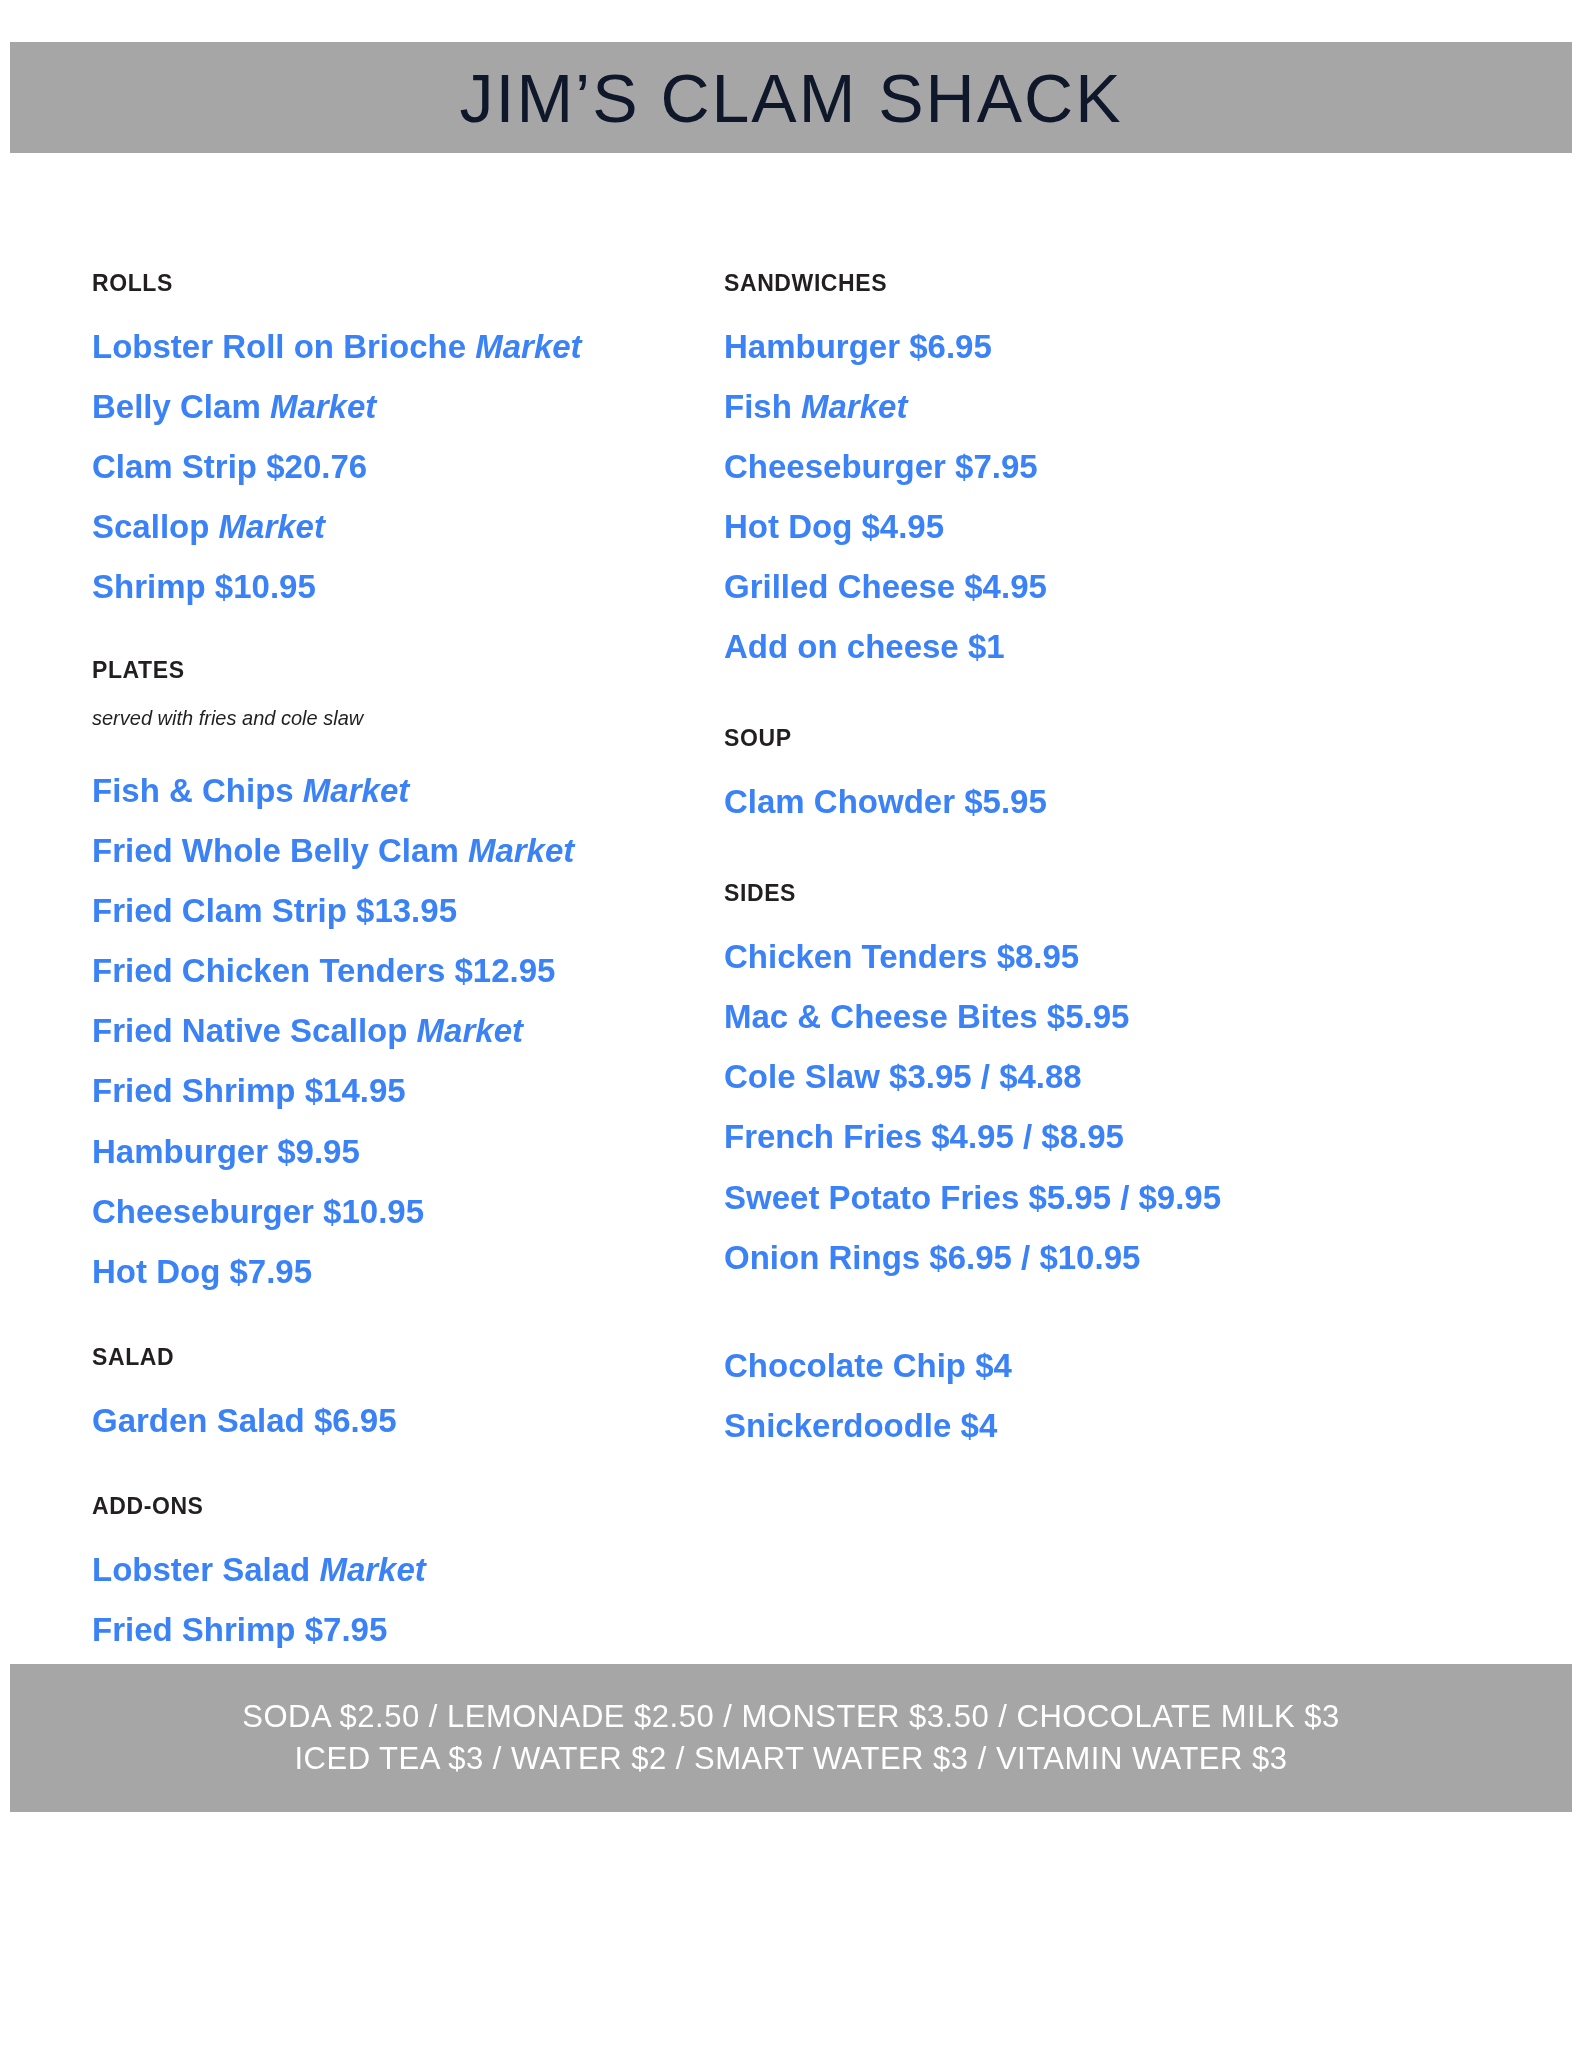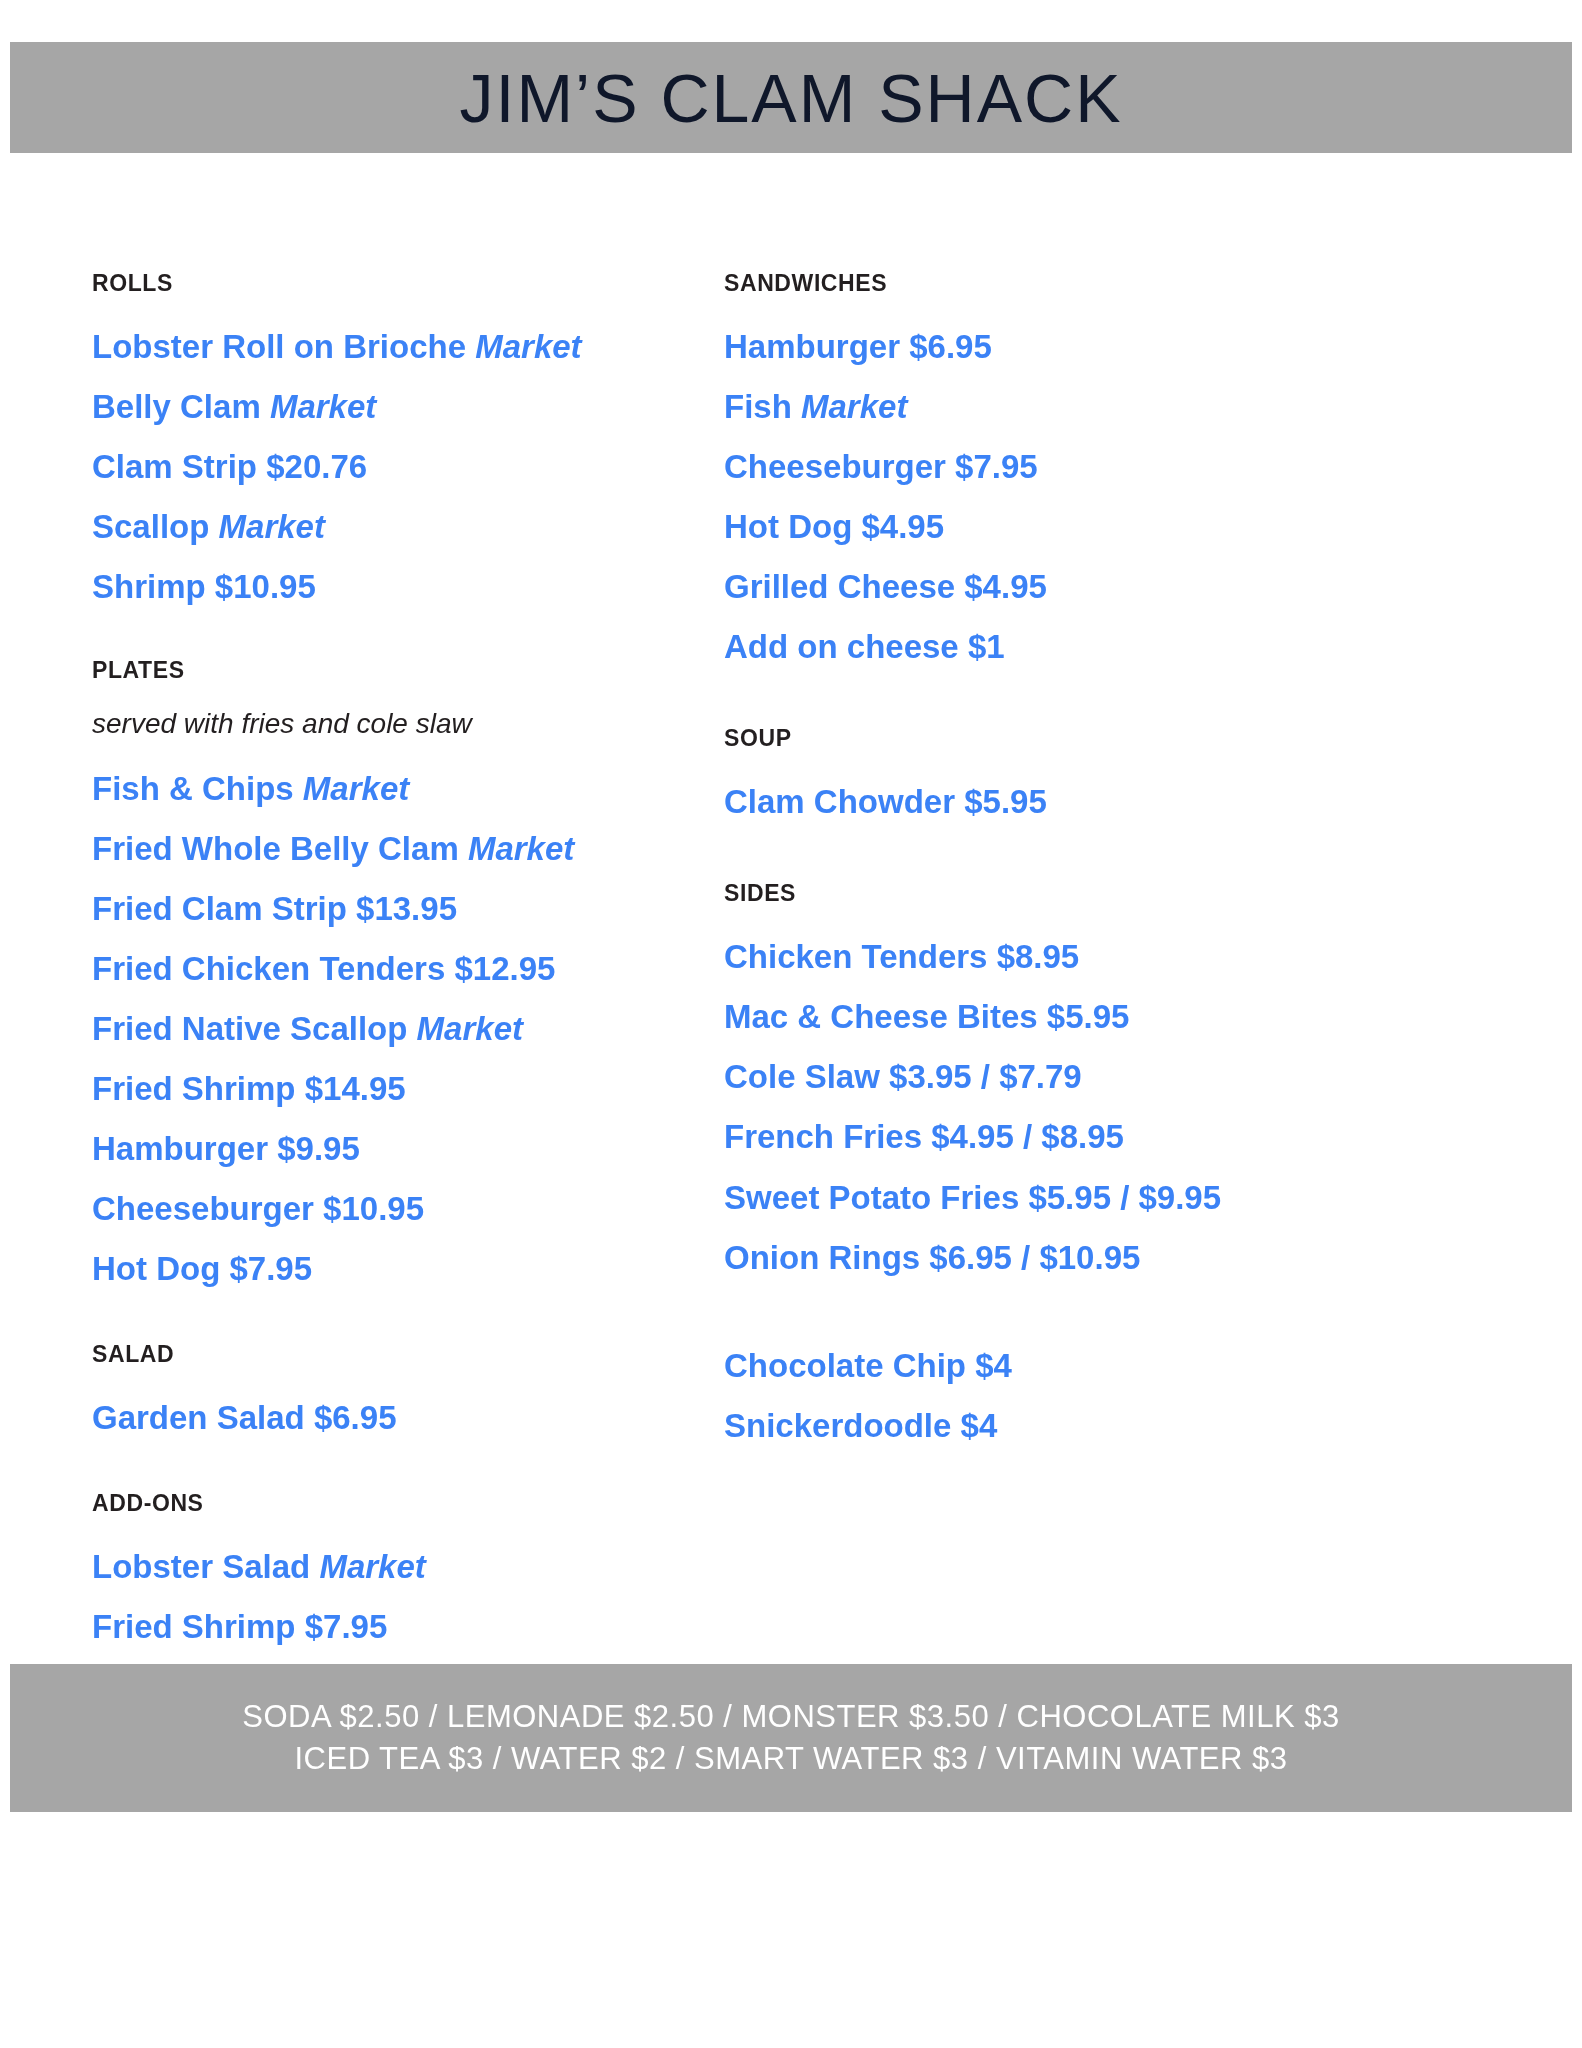--- a/index.html
+++ b/index.html
@@ -68,24 +68,24 @@
     margin-bottom: 36px;
   }
   .section-title {
     font-size: 23px;
     font-weight: 700;
     letter-spacing: 0.6px;
     margin-bottom: 20px;
     color: #231f20;
   }
   .section-note {
-    font-size: 28px;
+    font-size: 20px;
     font-style: italic;
     color: #231f20;
-    margin-bottom: 14px;
+    margin-bottom: 28px;
     line-height: 1.45;
   }
   .item {
     font-size: 33px;
     line-height: 1.82;
     color: #3b82f6;
     white-space: nowrap;
     font-weight: bold;
   }
   .item .mkt {
@@ -188,21 +188,21 @@
 
       <div class="section sec-soup">
         <div class="section-title">SOUP</div>
         <div class="item">Clam Chowder $5.95</div>
       </div>
 
       <div class="section sec-sides">
         <div class="section-title">SIDES</div>
         <div class="item">Chicken Tenders $8.95</div>
         <div class="item">Mac &amp; Cheese Bites $5.95</div>
-        <div class="item">Cole Slaw $3.95 / $7.79</div>
+        <div class="item">Cole Slaw $3.95 / $4.88</div>
         <div class="item">French Fries $4.95 / $8.95</div>
         <div class="item">Sweet Potato Fries $5.95 / $9.95</div>
         <div class="item">Onion Rings $6.95 / $10.95</div>
       </div>
 
       <div class="section sec-cookies">
         <div class="item">Chocolate Chip $4</div>
         <div class="item">Snickerdoodle $4</div>
       </div>
 

